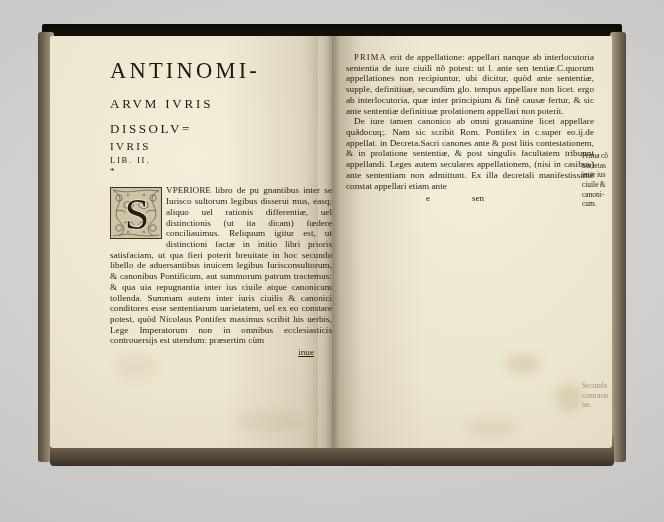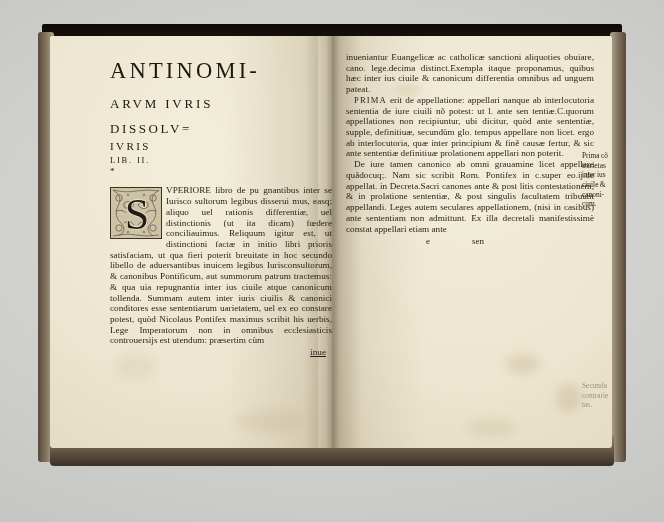--- a/index.html
+++ b/index.html
@@ -104,21 +104,21 @@
     text-align:justify;
     color:#271f16;
     hyphens:none;
   }
   #left-body{margin-top:9px;}
   #left-body p{margin:0;}
   #right-body p{margin:0;}
   #right-body{margin-top:2px;}
   .indent{text-indent:8px;}
   .smallcaps{letter-spacing:1.1px;font-size:8.6px;}
-  .catchword{text-align:right;padding-right:6px;margin-top:1px;font-size:9.2px;text-decoration:underline;}
+  .catchword{text-align:right;padding-right:18px;margin-top:1px;font-size:9.2px;text-decoration:underline;}
   #right-foot{
     display:flex;justify-content:center;gap:42px;
     margin-top:2px;font-size:9px;padding-right:30px;
   }
 
   
   .marginal{
     position:absolute;
     font-size:7.4px;
     line-height:1.30;
@@ -200,21 +200,20 @@
       </div>
       <p>VPERIORE libro de pu gnantibus inter se Iurisco sultorum legibus disserui mus, easq; aliquo uel rationis differentiæ, uel distinctionis (ut ita dicam) fœdere conciliauimus. Reliquum igitur est, ut distinctioni factæ in initio libri prioris satisfaciam, ut qua fieri poterit breuitate in hoc secundo libello de aduersantibus inuicem legibus Iurisconsultorum, &amp; canonibus Pontificum, aut summorum patrum tractemus: &amp; qua uia repugnantia inter ius ciuile atque canonicum tollenda. Summam autem inter iuris ciuilis &amp; canonici conditores esse sententiarum uarietatem, uel ex eo constare potest, quòd Nicolaus Pontifex maximus scribit his uerbis, Lege Imperatorum non in omnibus ecclesiasticis controuersijs est utendum: præsertim cùm</p>
       <div class="catchword">inue</div>
     </div>
   </div>
 
   <div class="typeblock" id="page-right-type">
 
 
     <div id="right-body" class="body">
-      <p>inueniantur Euangelicæ ac catholicæ sanctioni aliquoties obuiare, cano. lege.decima distinct.Exempla itaque proponamus, quibus hæc inter ius ciuile &amp; canonicum differentia omnibus ad unguem pateat.</p>
       <p class="indent"><span class="smallcaps">PRIMA</span>
         <span>erit de appellatione: appellari nanque ab interlocutoria sententia de iure ciuili nõ potest: ut l. ante sen tentiæ.C.quorum appellationes non recipiuntur, ubi dicitur, quòd ante sententiæ, supple, definitiuæ, secundùm glo. tempus appellare non licet. ergo ab interlocutoria, quæ inter principium &amp; finẽ causæ fertur, &amp; sic ante sententiæ definitiuæ prolationem appellari non poterit.</span></p>
       <p class="indent">De iure tamen canonico ab omni grauamine licet appellare quãdocuq;. Nam sic scribit Rom. Pontifex in c.super eo.ij.de appellat. in Decreta.Sacri canones ante &amp; post litis contestationem, &amp; in prolatione sententiæ, &amp; post singulis facultatem tribuunt appellandi. Leges autem seculares appellationem, (nisi in casibus) ante sententiam non admittunt. Ex illa decretali manifestissimè constat appellari etiam ante</p>
       <div id="right-foot">
         <span>e</span>
         <span>sen</span>
       </div>
     </div>
   </div>
 

